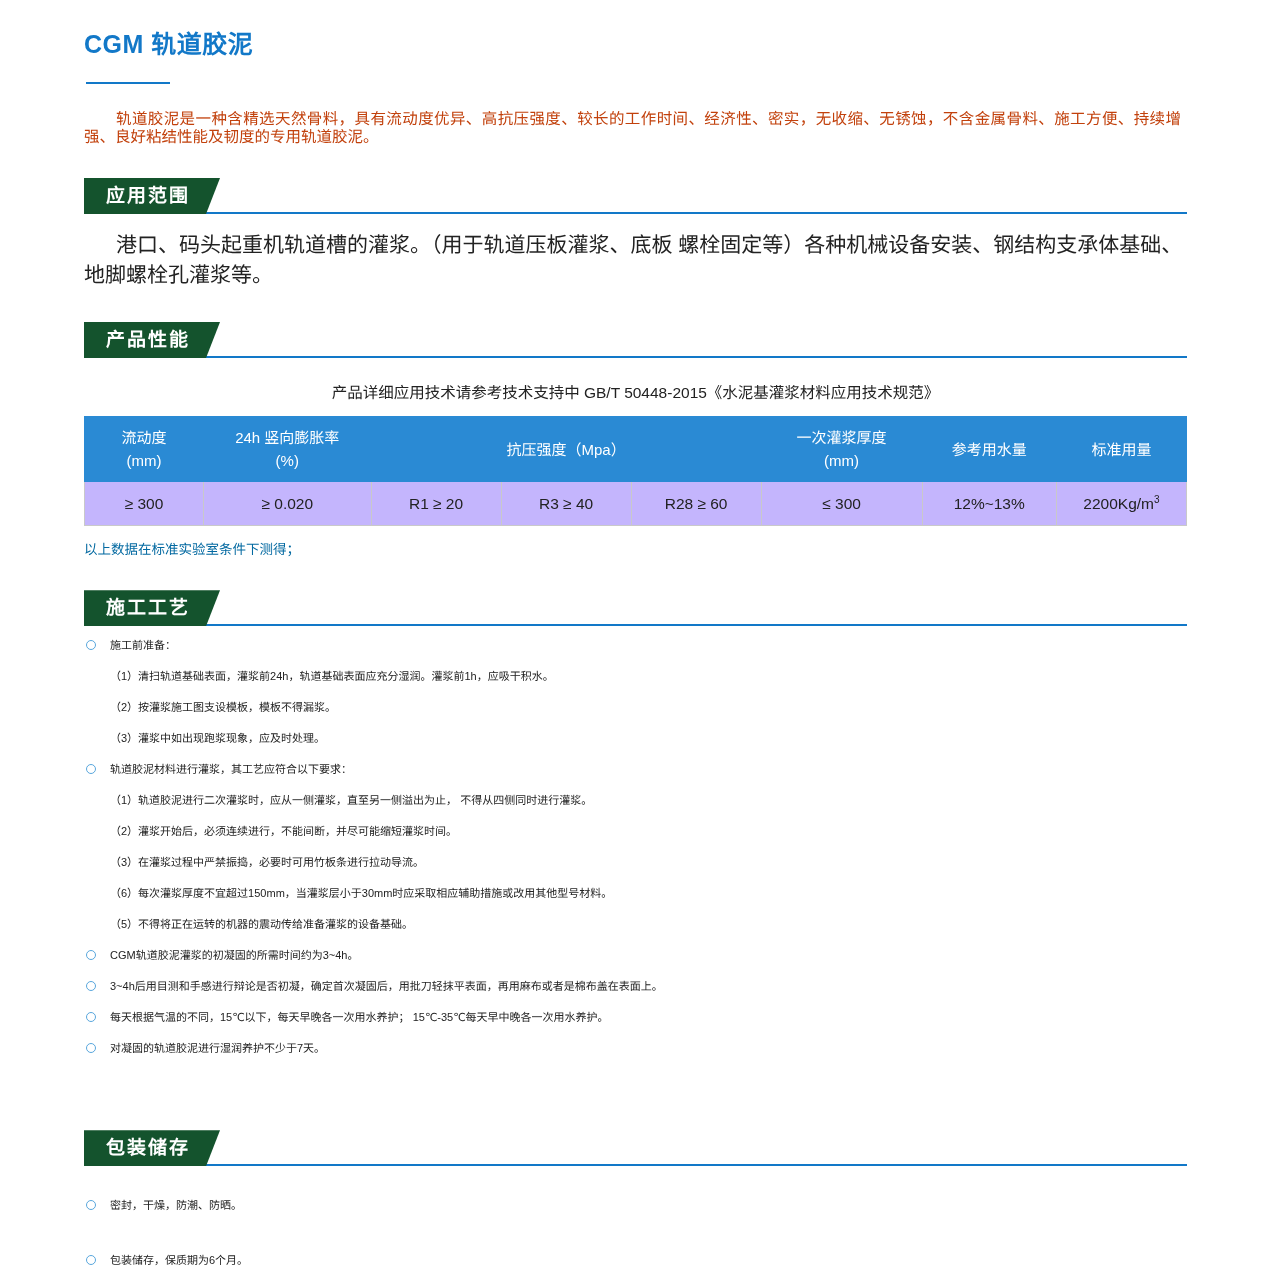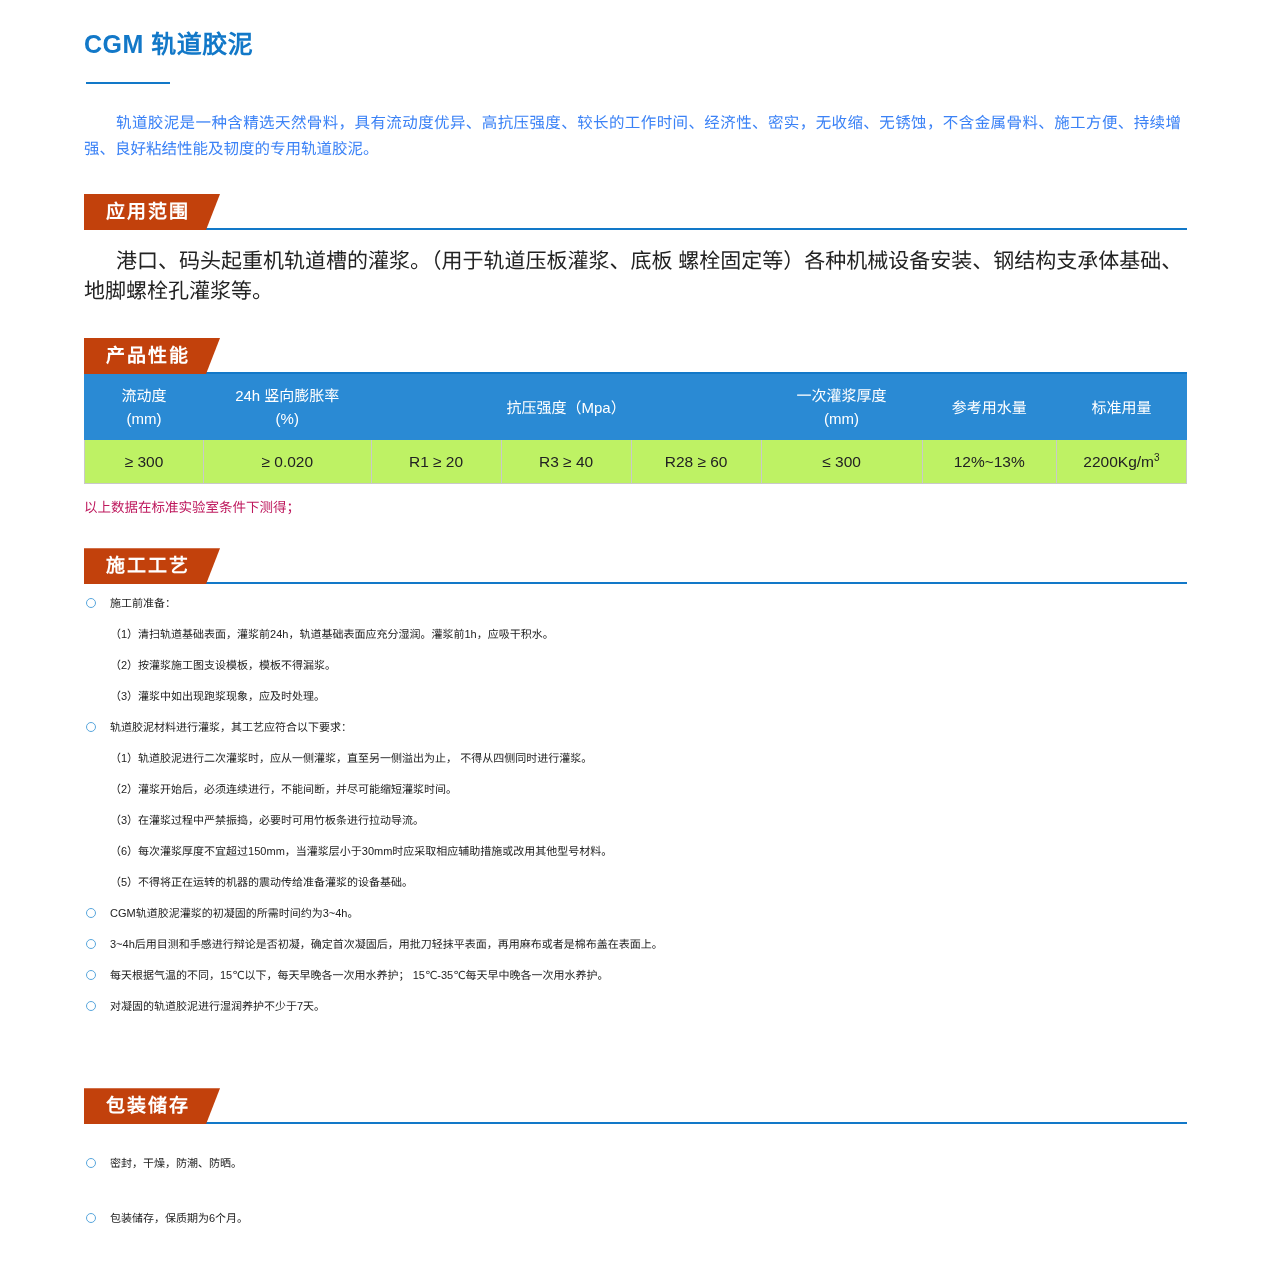--- a/index.html
+++ b/index.html
@@ -31,39 +31,39 @@
   .title-rule {
     width: 84px;
     height: 2px;
     background: #1278c8;
     margin: 22px 0 0 2px;
   }
 
   
   .intro {
     font-size: 15.5px;
-    line-height: 26px;
-    color: #3b82f6;
+    line-height: 18px;
+    color: #c2410c;
     margin: 26px 0 0 0;
     text-indent: 32px;
     text-align: justify;
     padding-right: 6px;
   }
 
   
   .section {
     margin-top: 32px;
   }
   .sec-head {
     position: relative;
     height: 36px;
   }
   .sec-head .tab {
     display: inline-block;
-    background: #c2410c;
+    background: #14532d;
     color: #ffffff;
     font-size: 19px;
     font-weight: bold;
     letter-spacing: 2px;
     padding: 6px 30px 7px 22px;
     line-height: 23px;
     position: relative;
     z-index: 2;
     clip-path: polygon(0 0, 100% 0, calc(100% - 14px) 100%, 0 100%);
   }
@@ -107,26 +107,26 @@
     border: 1px solid #2a8ad4;
     text-align: center;
     vertical-align: middle;
   }
   table.perf td {
     border: 1px solid #c9c9c9;
     text-align: center;
     font-size: 15.5px;
     padding: 12px 2px;
     color: #222;
-    background: #bef264;
+    background: #c4b5fd;
   }
   .sup { font-size: 10px; vertical-align: super; }
   .table-foot {
     font-size: 13.5px;
-    color: #be185d;
+    color: #0369a1;
     margin-top: 12px;
   }
 
   
   ul.circle-list {
     list-style: none;
     margin: 4px 0 0 0;
     padding: 0;
   }
   ul.circle-list > li {
@@ -168,20 +168,21 @@
     </div>
     <div class="sec-body indent">港口、码头起重机轨道槽的灌浆。（用于轨道压板灌浆、底板 螺栓固定等）各种机械设备安装、钢结构支承体基础、地脚螺栓孔灌浆等。</div>
   </div>
 
   <div class="section">
     <div class="sec-head">
       <span class="tab">产品性能</span>
       <span class="rule"></span>
     </div>
 
+    <div class="table-note">产品详细应用技术请参考技术支持中 GB/T 50448-2015《水泥基灌浆材料应用技术规范》</div>
 
     <table class="perf">
       <colgroup>
         <col style="width:10.8%">
         <col style="width:15.2%">
         <col style="width:11.8%">
         <col style="width:11.8%">
         <col style="width:11.8%">
         <col style="width:14.6%">
         <col style="width:12.2%">

